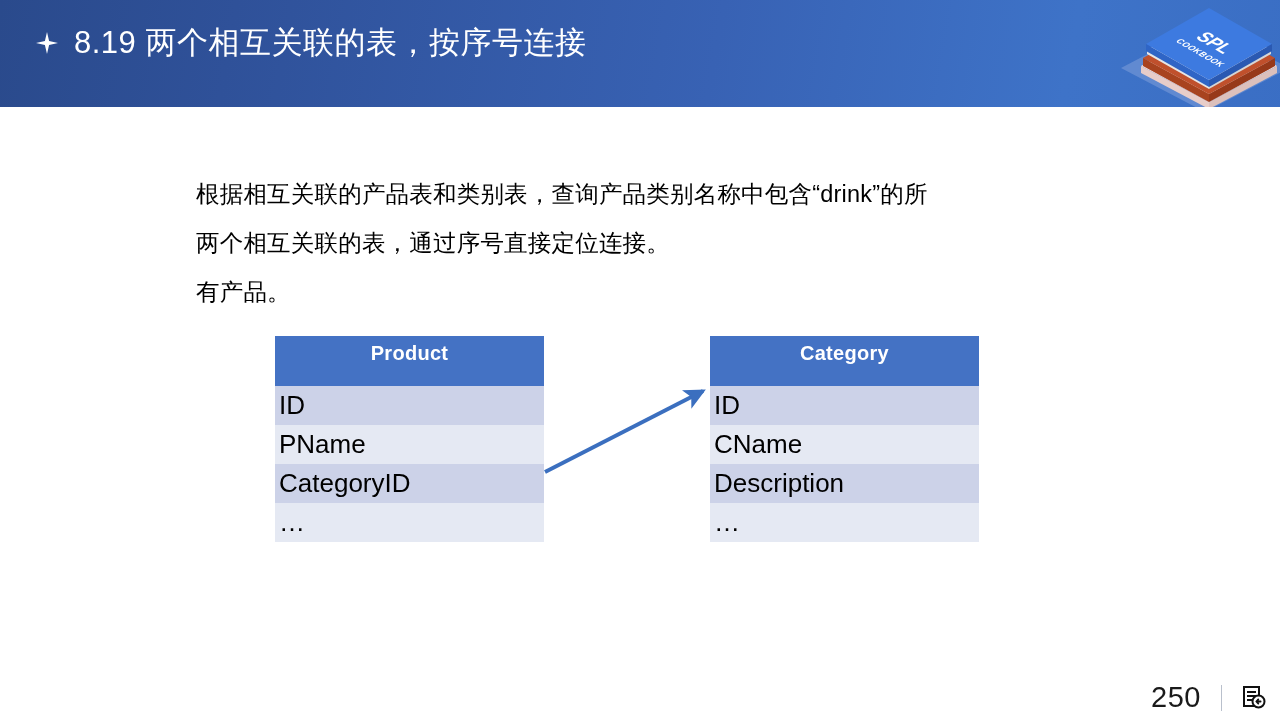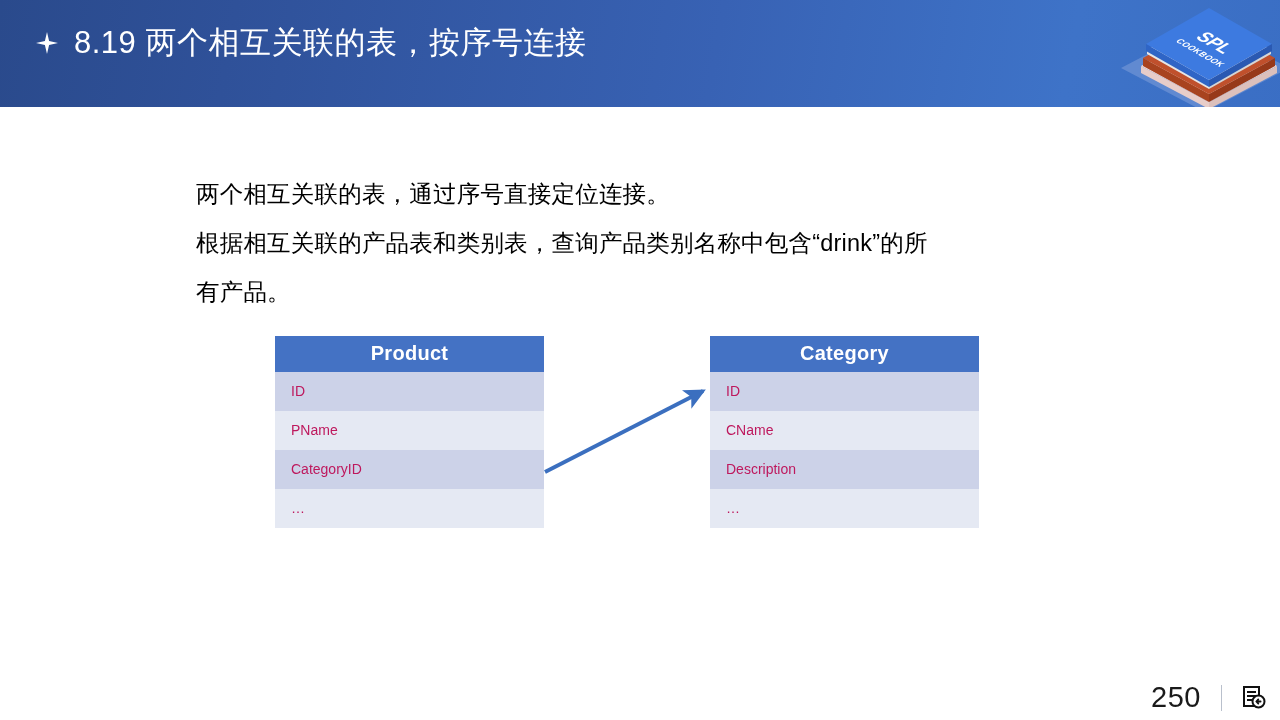--- a/index.html
+++ b/index.html
@@ -88,30 +88,30 @@
   }
   #product-table { left: 275px; top: 336px; width: 269px; }
   #category-table { left: 710px; top: 336px; width: 269px; }
 
   .tbl-header {
     background: #4472c4;
     color: #ffffff;
     font-weight: bold;
     font-size: 20px;
     text-align: center;
-    height: 36px;
+    height: 50px;
     line-height: 34px;
     letter-spacing: 0.3px;
   }
   .tbl-row {
     height: 39px;
     line-height: 39px;
-    color: #be185d;
-    padding-left: 16px;
-    font-size: 14px;
+    color: #000000;
+    padding-left: 4px;
+    font-size: 26px;
     box-sizing: border-box;
   }
   .tbl-row.odd  { background: #ccd2e8; }
   .tbl-row.even { background: #e5e9f3; }
 
   
   #link-arrow {
     position: absolute;
     left: 0; top: 0;
     width: 1280px; height: 720px;
@@ -176,22 +176,22 @@
 
       <g transform="translate(96,50) rotate(30) skewX(-30)">
         <text x="0" y="0" fill="#ffffff" font-family="'Liberation Sans',sans-serif" font-size="17" font-weight="bold" text-anchor="middle">SPL</text>
         <text x="2" y="13" fill="#ffffff" font-family="'Liberation Sans',sans-serif" font-size="8" font-weight="bold" letter-spacing="0.5" text-anchor="middle">COOKBOOK</text>
       </g>
     </svg>
   </div>
 </div>
 
 <div id="body-text">
+  <span class="line">根据相互关联的产品表和类别表，查询产品类别名称中包含“drink”的所</span>
   <span class="line">两个相互关联的表，通过序号直接定位连接。</span>
-  <span class="line">根据相互关联的产品表和类别表，查询产品类别名称中包含“drink”的所</span>
   <span class="line">有产品。</span>
 </div>
 
 <div id="diagram">
 
   <div class="entity-table" id="product-table">
     <div class="tbl-header">Product</div>
     <div class="tbl-row odd">ID</div>
     <div class="tbl-row even">PName</div>
     <div class="tbl-row odd">CategoryID</div>

